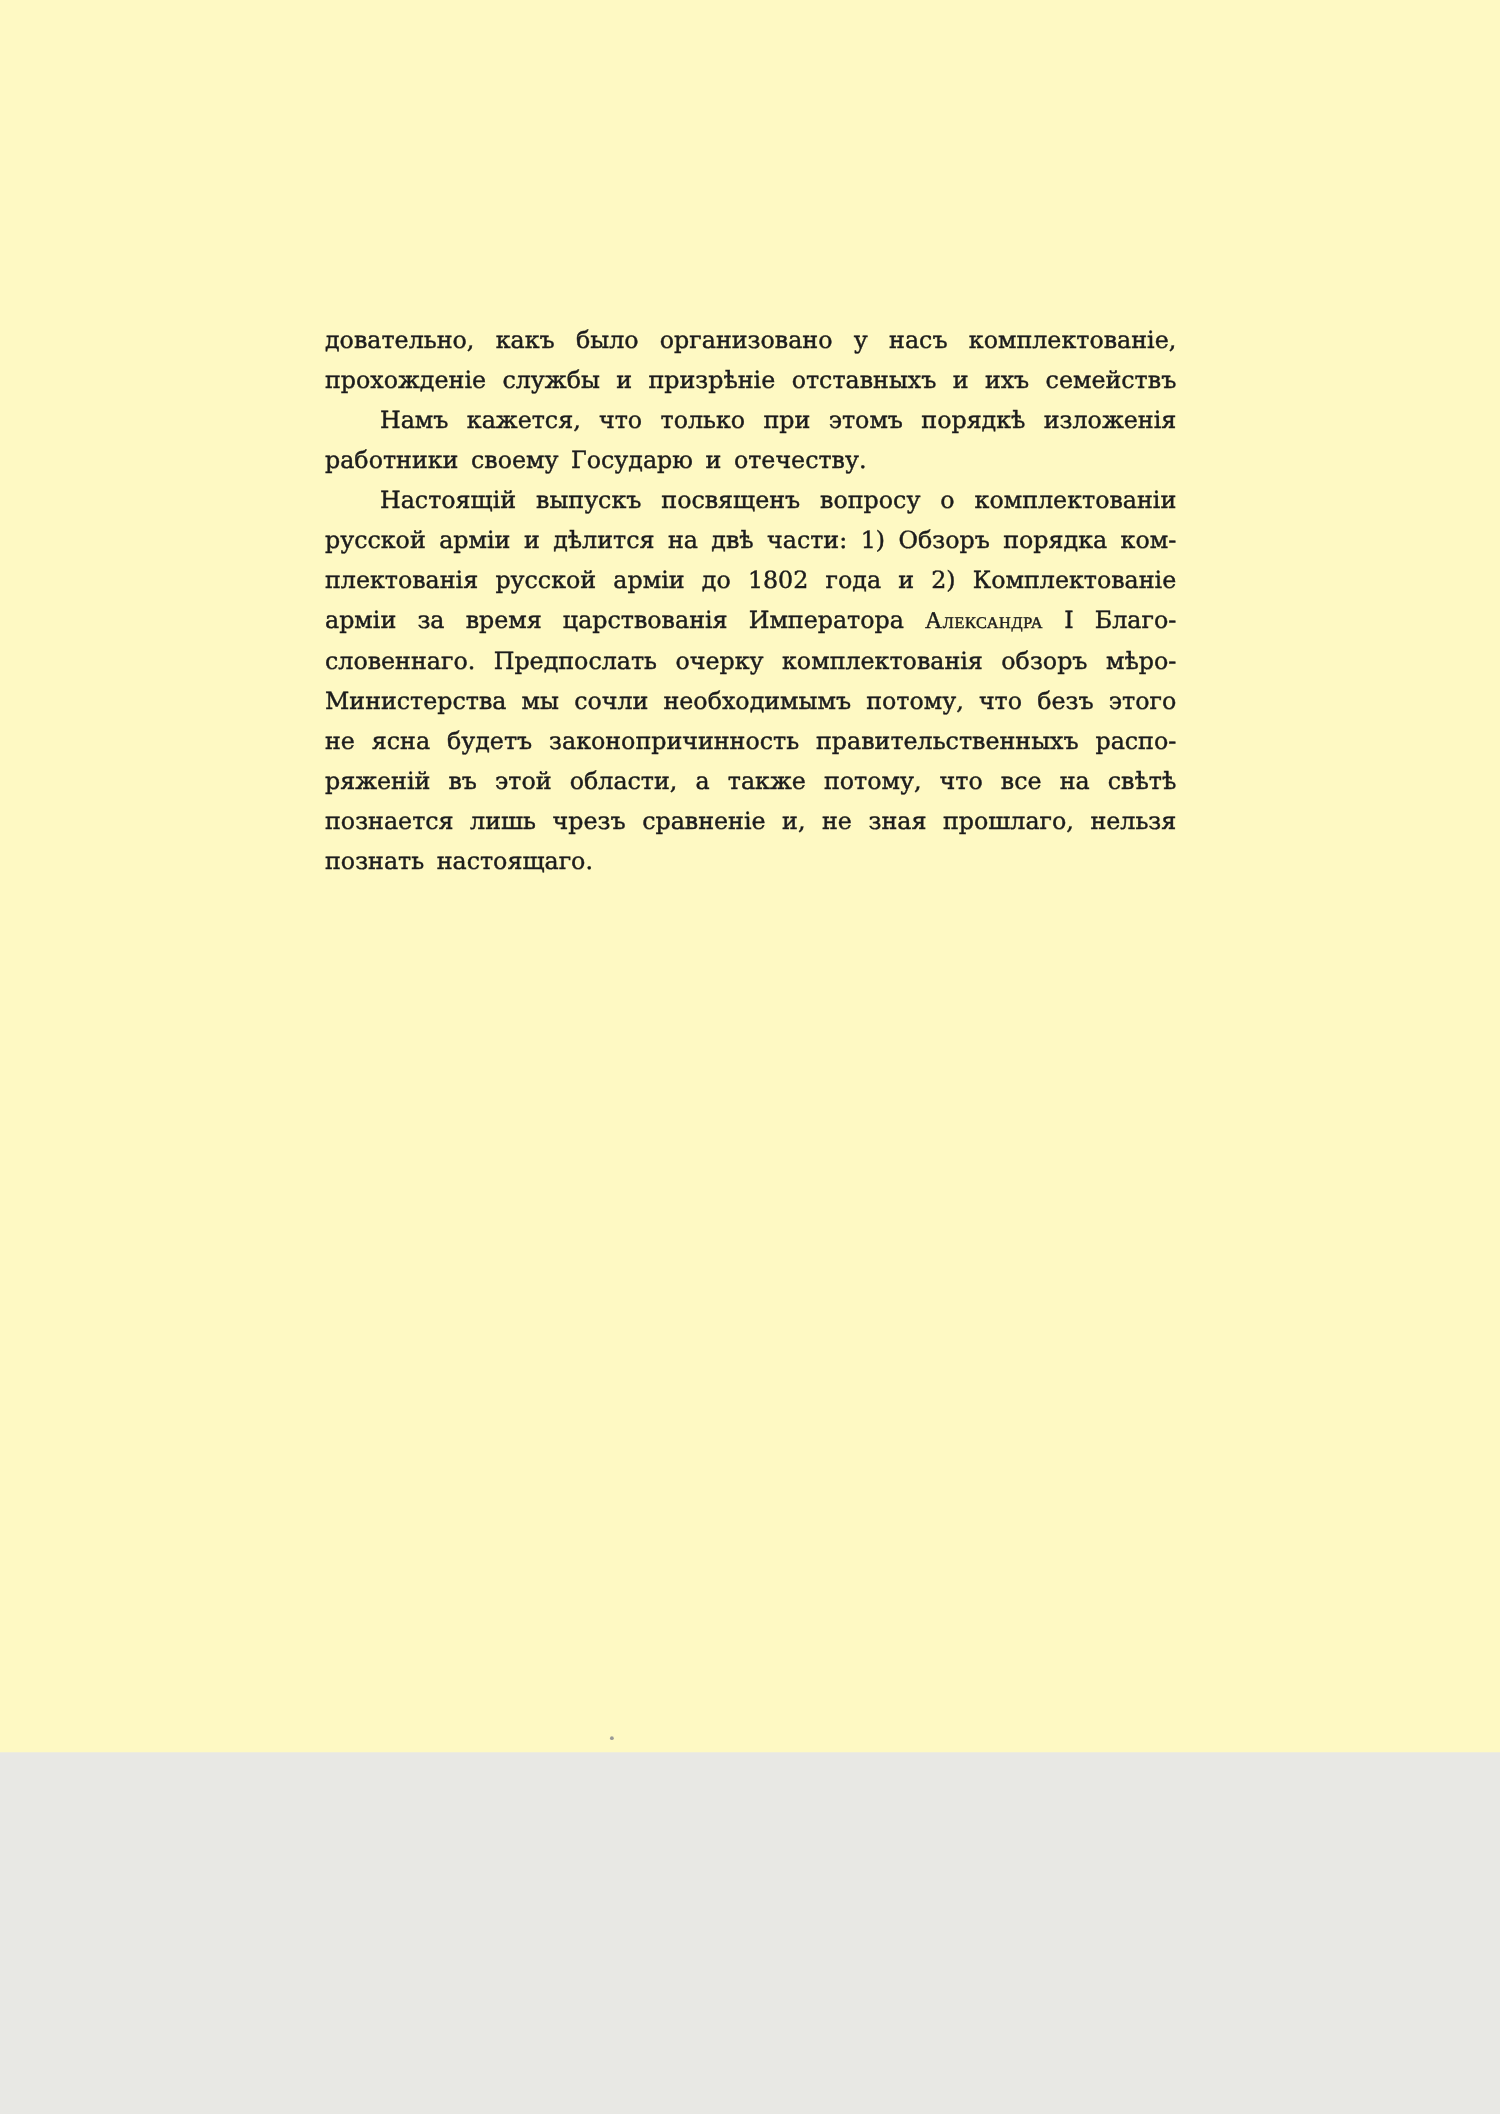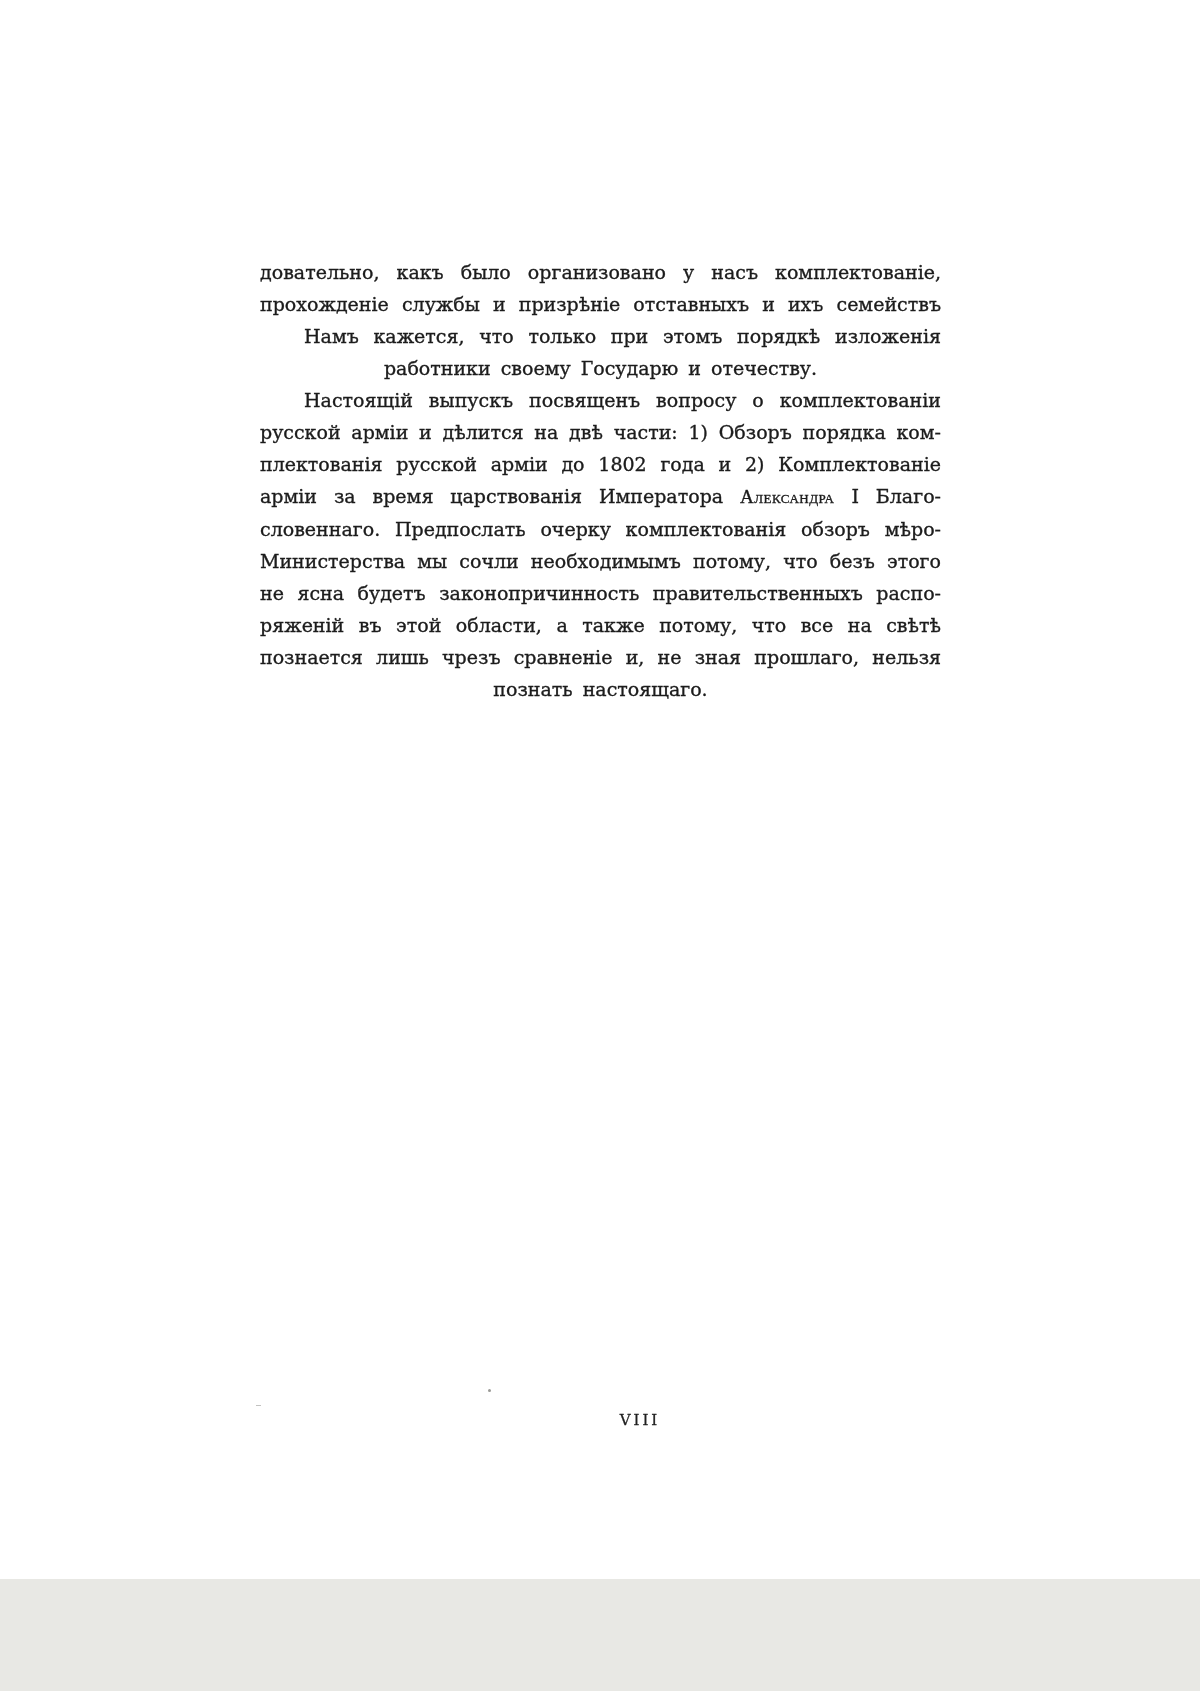--- a/index.html
+++ b/index.html
@@ -1,34 +1,34 @@
 <!DOCTYPE html>
 <html><head>
 <meta charset="utf-8">
 <style>
   html,body{margin:0;padding:0;background:#e8e8e4;}
   .page{
     position:relative;
-    width:1200px;height:1579px;
+    width:1200px;height:1402px;
     margin:0 auto;
-    background:#ffffff;
+    background:#fef9c3;
     font-family:"DejaVu Serif",serif;
     color:#1c1c1c;
     overflow:hidden;
   }
   .text-block{
     position:absolute;
     left:260px;top:256px;width:681px;
     font-size:19px;
     line-height:32px;
     word-spacing:4px;
     -webkit-text-stroke:0.35px #1c1c1c;
   }
   .paragraph{margin:0;}
-  .line{text-align:center;}
+  .line{text-align:left;}
   .line.just{text-align:justify;text-align-last:justify;}
   .line.indent{text-indent:44px;}
   .smallcaps{font-variant:small-caps;letter-spacing:0.5px;font-family:Liberation Serif, serif;}
   .page-number{
     position:absolute;
     top:1411px;left:0;width:1200px;
     text-align:center;
     font-size:15px;
     letter-spacing:3px;
     color:#1f1f1f;

